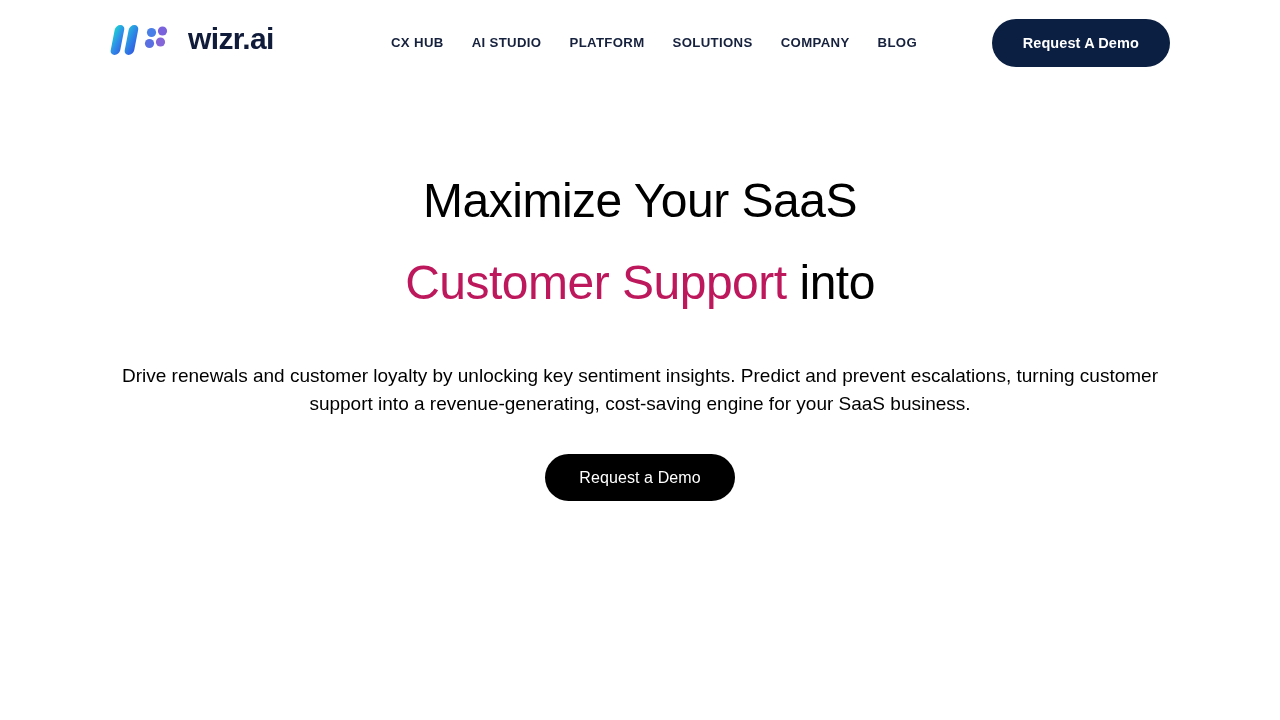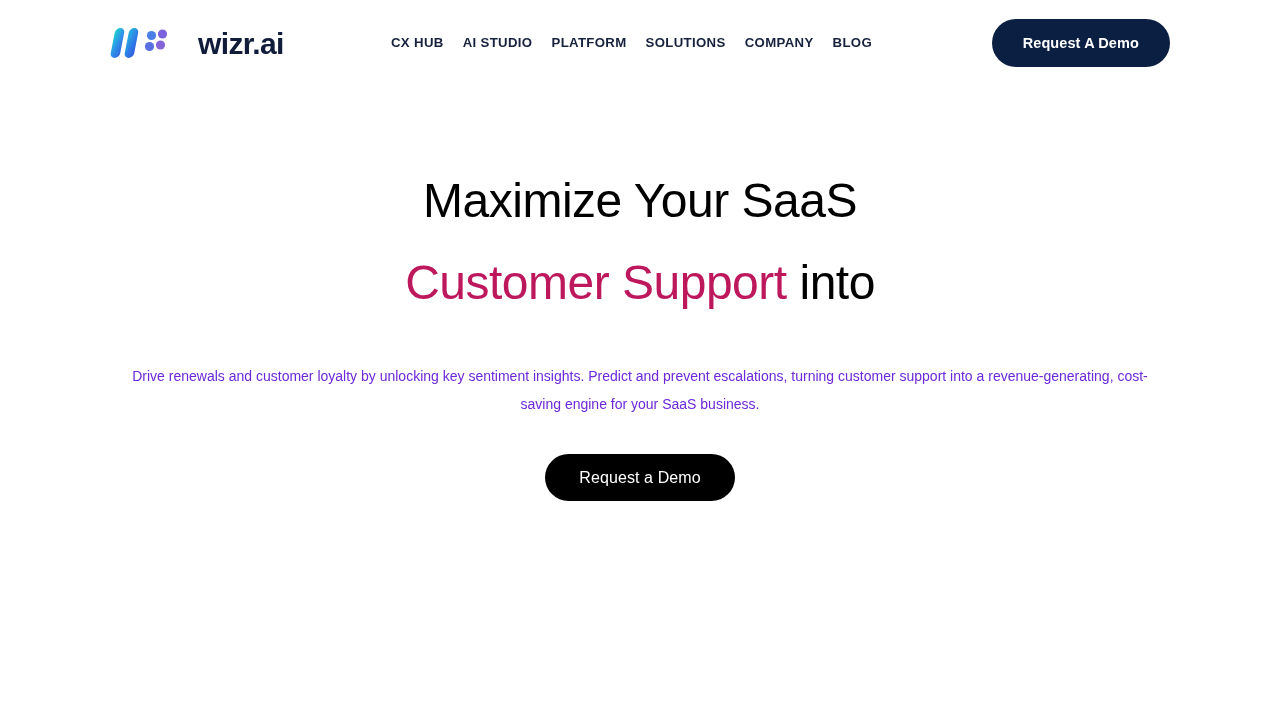--- a/index.html
+++ b/index.html
@@ -14,22 +14,22 @@
   
   .header {
     height:86px;
     display:flex;
     align-items:center;
     padding:0 110px 0 110px;
     position:relative;
   }
   .brand {
     display:flex;
-    align-items:center;
-    gap:26px;
+    align-items:flex-start;
+    gap:16px;
     height:40px;
   }
   .logo-mark {
     width:62px;
     height:34px;
     position:relative;
     display:block;
   }
   .wordmark {
     font-size:30px;
@@ -41,21 +41,21 @@
     top:1px;
   }
 
   .nav {
     position:absolute;
     left:391px;
     top:50%;
     transform:translateY(-50%);
     display:flex;
     align-items:center;
-    gap:19px;
+    gap:28px;
   }
   .nav-item {
     font-size:13.2px;
     font-weight:700;
     letter-spacing:0.35px;
     color:#16213d;
     text-transform:uppercase;
     white-space:nowrap;
     cursor:pointer;
     line-height:1;
@@ -92,23 +92,23 @@
     letter-spacing:-0.5px;
     color:#000000;
     max-width:1000px;
     margin:0 auto;
   }
   .headline .accent { color:#be185d; }
 
   .subhead {
     margin:38px auto 0 auto;
     max-width:1040px;
-    font-size:14px;
+    font-size:19px;
     line-height:28px;
-    color:#6d28d9;
+    color:#000000;
     font-weight:400;
   }
 
   .hero-cta-wrap {
     margin-top:36px;
     display:flex;
     justify-content:center;
   }
   .hero-cta {
     background:#000000;

